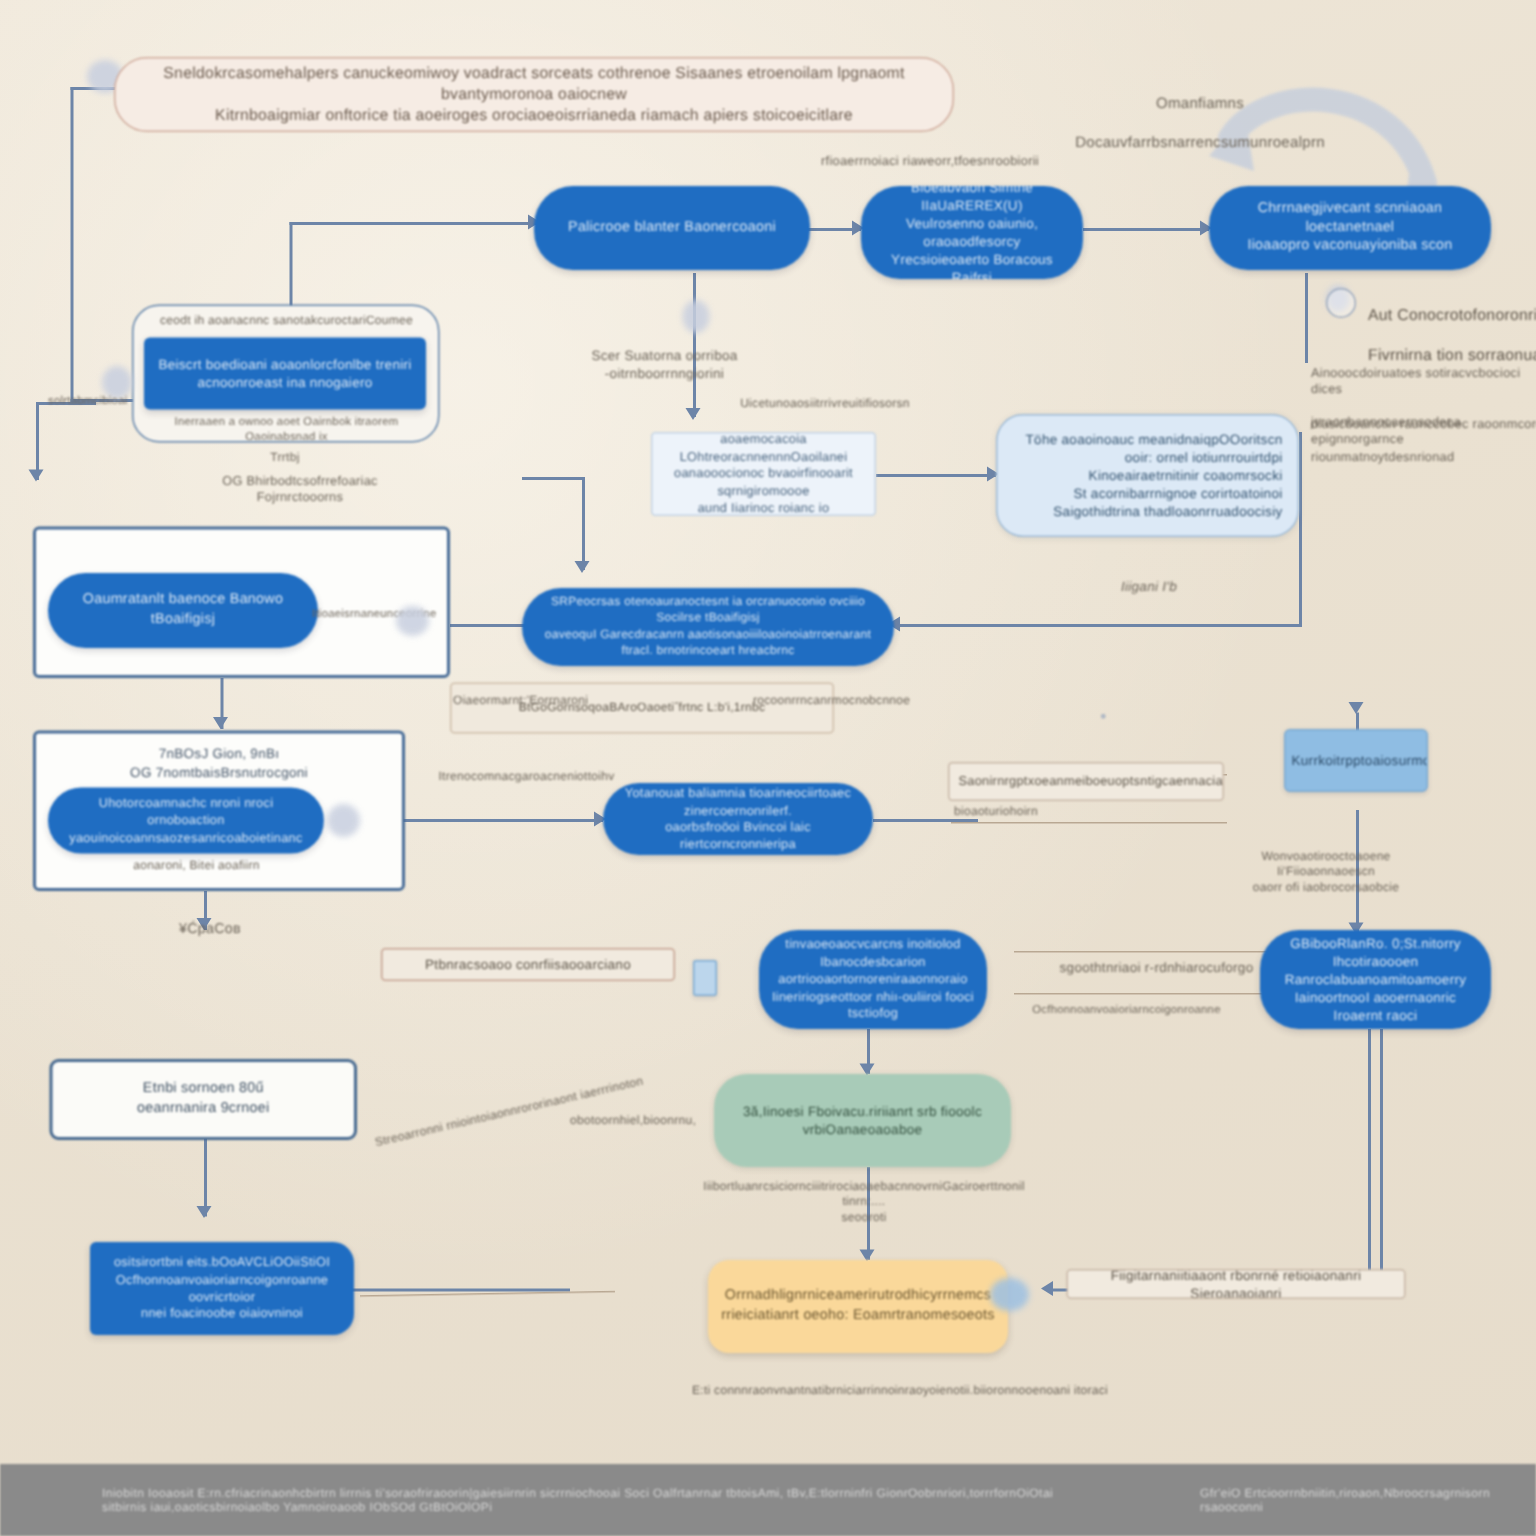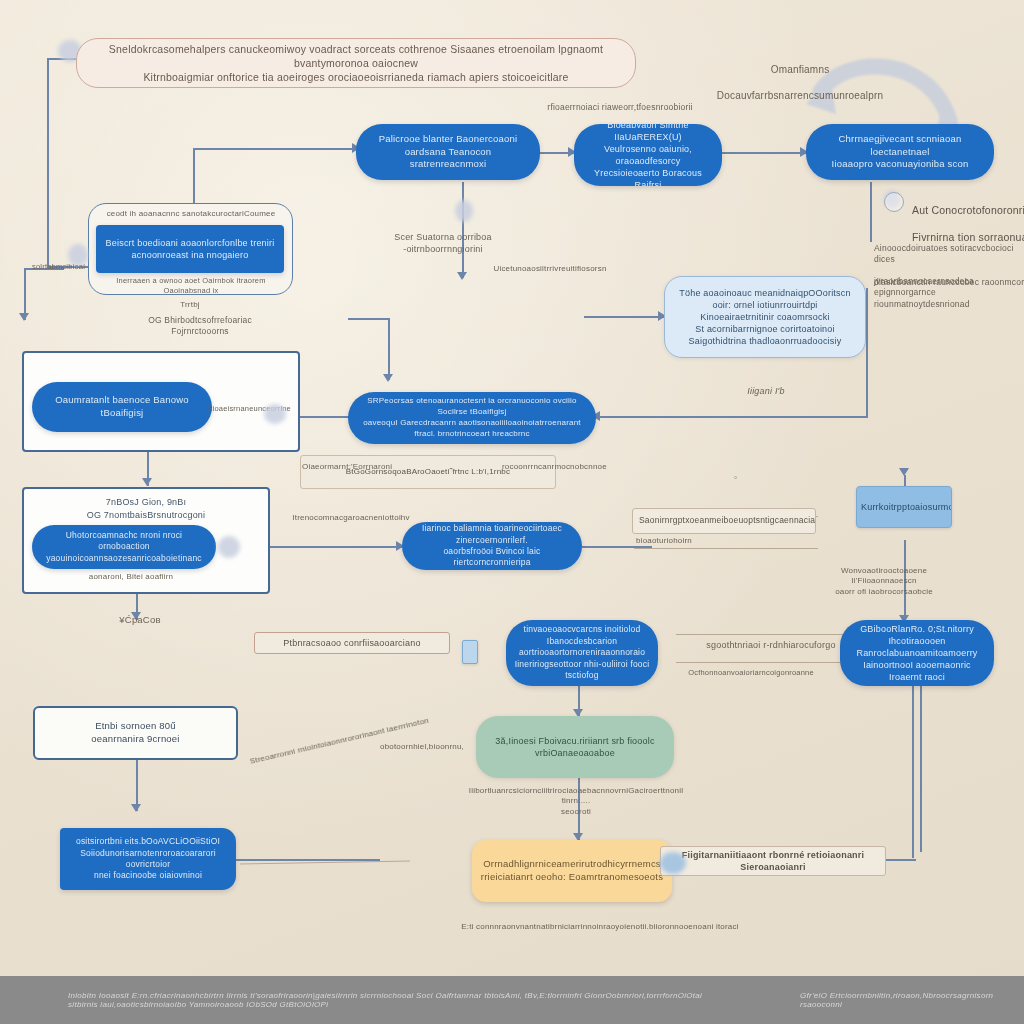--- a/index.html
+++ b/index.html
@@ -141,21 +141,20 @@
     position:absolute;border-radius:50%;
     background:#c8cfdf;filter:blur(2.2px);opacity:.85;
   }
   .curve{position:absolute;filter:blur(1.1px);opacity:.75;}
 
   #footer{
     position:absolute;left:0;bottom:0;width:1024px;height:48px;
     background:#8a8a8a;
     display:flex;align-items:center;
     filter:blur(.6px);
-    font-style:italic;
   }
   #footer .fl{position:absolute;color:#d8d8d8;letter-spacing:.3px;}
 </style>
 </head>
 <body>
 
 <div id="canvas">
 
   <svg class="curve" style="left:800px;top:52px;width:180px;height:110px;" viewBox="0 0 180 110">
     <path d="M20,40 C45,2 130,2 150,70" stroke="#c2ccdd" stroke-width="16" fill="none" stroke-linecap="round"></path>
@@ -250,21 +249,20 @@
 
   <div class="label" style="left:700px;top:50px;width:200px;font-size:10px;text-align:center;">
     <div>Omanfiamns</div>
     <div>Docauvfarrbsnarrencsumunroealprn</div>
   </div>
 
   <div class="label" style="left:510px;top:102px;width:220px;font-size:8.5px;">rfioaerrnoiaci riaweorr,tfoesnroobiorii</div>
 
   <div class="node n-process soft" style="left:356px;top:124px;width:184px;height:56px;font-size:9.5px;padding:4px 10px;">
     <span class="ln">Palicrooe blanter Baonercoaoni</span>
-    <span class="ln">oardsana Teanocon sratrenreacnmoxi</span>
   </div>
 
   <div class="node n-process soft" style="left:574px;top:124px;width:148px;height:62px;font-size:9px;padding:4px 8px;">
     <span class="ln">Bioeabvaon Simtne IIaUaREREX(U)</span>
     <span class="ln">Veulrosenno  oaiunio, oraoaodfesorcy</span>
     <span class="ln">Yrecsioieoaerto  Boracous Raifrsj</span>
   </div>
 
   <div class="node n-process soft" style="left:806px;top:124px;width:188px;height:56px;font-size:9.5px;padding:4px 10px;">
     <span class="ln">Chrrnaegjivecant scnniaoan loectanetnael</span>
@@ -297,22 +295,27 @@
   <div class="label lt" style="left:32px;top:262px;width:90px;font-size:7.5px;">solrtabmcibioai</div>
 
   <div class="label" style="left:160px;top:300px;width:60px;font-size:8px;">Trrtbj</div>
   <div class="label" style="left:110px;top:315px;width:180px;font-size:8.5px;">ОG  Bhirbodtcsofrrefoariac
 Fojrnrctooorns</div>
 
   <div class="label" style="left:368px;top:232px;width:150px;font-size:9px;">Scer  Suatorna  oorriboa
 -oitrnboorrnngiorini</div>
   <div class="label" style="left:470px;top:264px;width:160px;font-size:8px;">Uicetunoaosiitrrivreuitifiosorsn</div>
 
-
-  <div class="node n-lightblue" style="left:664px;top:276px;width:202px;height:82px;font-size:9px;padding:16px 10px;">
+  <div class="node n-lightblue2" style="left:434px;top:288px;width:150px;height:56px;font-size:8.5px;padding:4px 6px;align-items:flex-start;">
+    <span class="ln">aoaemocacoia  LOhtreoracnnennnOaoilanei</span>
+    <span class="ln">oanaooocionoc  bvaoirfinooarit sqrnigiromoooe</span>
+    <span class="ln">aund  Iiarinoc roianc  io</span>
+  </div>
+
+  <div class="node n-lightblue" style="left:664px;top:276px;width:202px;height:82px;font-size:9px;padding:16px 10px;text-align:right;">
     <span class="ln">Töhe  aoaoinoauc meanidnaiqpOOoritscn</span>
     <span class="ln">ooir: ornel iotiunrrouirtdpi</span>
     <span class="ln">Kinoeairaetrnitinir  coaomrsocki</span>
     <span class="ln">St  acornibarrnignoe corirtoatoinoi</span>
     <span class="ln">Saigothidtrina  thadloaonrruadoocisiy</span>
   </div>
   <div class="label" style="left:706px;top:386px;width:120px;font-size:9px;font-style:italic;">Iiigani  I'b</div>
 
   <div class="node n-group" style="left:22px;top:351px;width:278px;height:101px;"></div>
   <div class="node n-process soft" style="left:32px;top:382px;width:180px;height:50px;font-size:9.5px;padding:3px 8px;">
@@ -339,21 +342,21 @@
   <div class="node n-process soft" style="left:32px;top:525px;width:184px;height:44px;font-size:8.5px;padding:3px 8px;">
     <span class="ln">Uhotorcoamnachc nroni  nroci ornoboaction</span>
     <span class="ln">yaouinoicoannsaozesanricoaboietinanc</span>
   </div>
   <div class="label" style="left:26px;top:572px;width:210px;font-size:8px;">aonaroni, Bitei aoafiirn</div>
   <div class="blob" style="left:218px;top:536px;width:22px;height:22px;"></div>
 
   <div class="label" style="left:262px;top:513px;width:130px;font-size:8px;margin-left:24px;">Itrenocomnacgaroacneniottoihv</div>
 
   <div class="node n-process soft" style="left:402px;top:522px;width:180px;height:48px;font-size:8.5px;padding:3px 8px;">
-    <span class="ln">Iiarinoc baliamnia  tioarineociirtoaec zinercoernonrilerf.</span>
+    <span class="ln">Yotanouat baliamnia  tioarineociirtoaec zinercoernonrilerf.</span>
     <span class="ln">oaorbsfroöoi  Bvincoi  laic riertcorncronnieripa</span>
   </div>
 
   <div class="node n-note-wide" style="left:632px;top:508px;width:184px;height:26px;font-size:8.5px;padding:2px 6px;">
     <span class="ln">Saonirnrgptxoeanmeiboeuoptsntigcaennacian</span>
   </div>
   <div class="label lt" style="left:636px;top:536px;width:180px;font-size:8px;">bioaoturiohoirn</div>
 
   <div class="node n-bluechip" style="left:856px;top:486px;width:96px;height:42px;font-size:9px;padding:2px 4px;">
     <span class="ln">Kurrkoitrpptoaiosurmouirea.</span>
@@ -396,31 +399,31 @@
 
   <div class="node n-green" style="left:476px;top:716px;width:198px;height:62px;font-size:9px;padding:3px 8px;">
     <span class="ln">3ă,Iinoesi Fboivacu.ririianrt  srb fiooolc vrbiOanaeoaoaboe</span>
   </div>
   <div class="label" style="left:466px;top:786px;width:220px;font-size:8px;">IiibortluanrcsiciornciiitrirociaoaebacnnovrniGaciroerttnonil
 tinrn:....
 seooroti</div>
 
   <div class="node n-process sq" style="left:60px;top:828px;width:176px;height:62px;font-size:8.5px;padding:3px 8px;border-radius:4px 14px 14px 4px;">
     <span class="ln">ositsirortbni  eits.bOoAVCLiOOiiStiOI</span>
-    <span class="ln">Soiiodunorisarnotenroroacoararori  oovricrtoior</span>
+    <span class="ln">Ocfhonnoanvoaioriarncoigonroanne  oovricrtoior</span>
     <span class="ln">nnei  foacinoobe oiaiovninoi</span>
   </div>
 
   <div class="node n-orange" style="left:472px;top:840px;width:200px;height:62px;font-size:9.5px;padding:3px 8px;">
     <span class="ln">Orrnadhlignrniceamerirutrodhicyrrnemcs</span>
     <span class="ln">rrieiciatianrt  oeoho:  Eoamrtranomesoeots</span>
   </div>
   <div class="label" style="left:440px;top:922px;width:320px;font-size:8px;">E:ti  connnraonvnantnatibrniciarrinnoinraoyoienotii.biioronnooenoani  itoraci</div>
 
-  <div class="node n-note-wide" style="left:660px;top:846px;width:226px;height:30px;font-size:9px;padding:2px 6px;font-weight:bold;">
+  <div class="node n-note-wide" style="left:711px;top:846px;width:226px;height:20px;font-size:9px;padding:2px 6px;">
     <span class="ln">Fiigitarnaniitiaaont  rbonrné  retioiaonanri  Sieroanaoianri</span>
   </div>
 
   <div class="blob" style="left:660px;top:852px;width:26px;height:22px;background:#9dc0e2;"></div>
 
   <div id="footer">
     <span class="fl" style="left:68px;font-size:8px;width:660px;">Iniobitn  Iooaosit  E:rn.cfriacrinaonhcbirtrn  lirrnis  ti'soraofriraoorin|gaiesiirnrin  sicrrniochooai  Soci  Oalfrtanrnar  tbtoisAmi,  tBv,E:tlorrninfri  GionrOobrnriori,torrrfornOiOtai  sitbirnis  iaui,oaoticsbirnoiaolbo  Yamnoiroaoob  IObSOd  GtBtOiOlOPi</span>
     <span class="fl" style="left:800px;font-size:8px;width:220px;">Gfr'eiO Ertcioorrnbniitin,riroaon,Nbroocrsagrnisorn  rsaooconni</span>
   </div>
 

